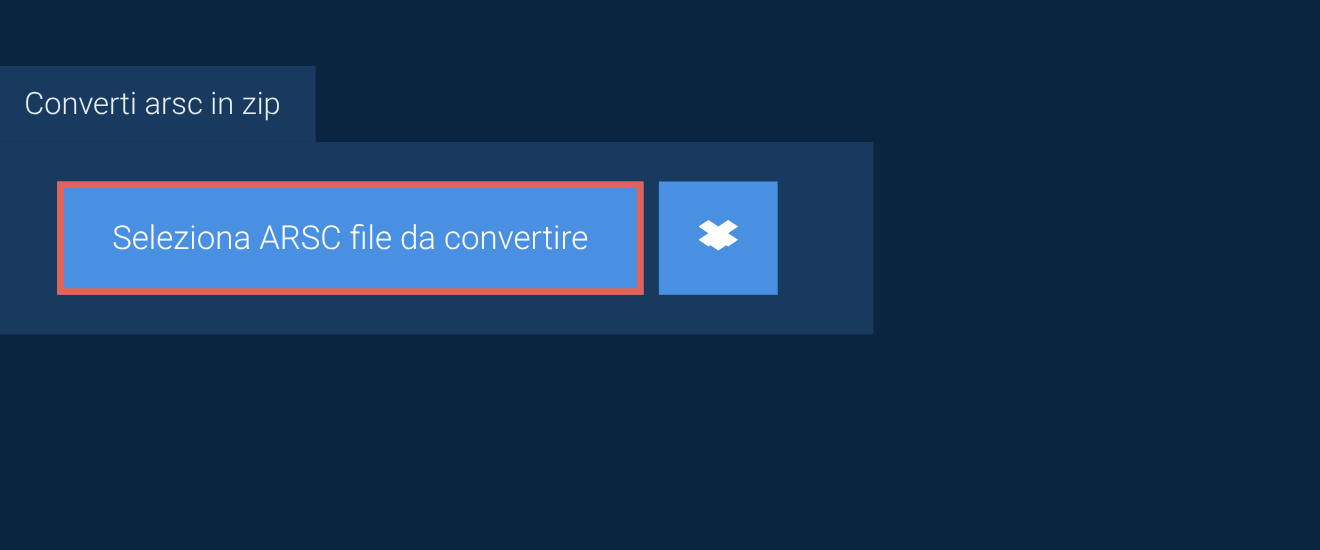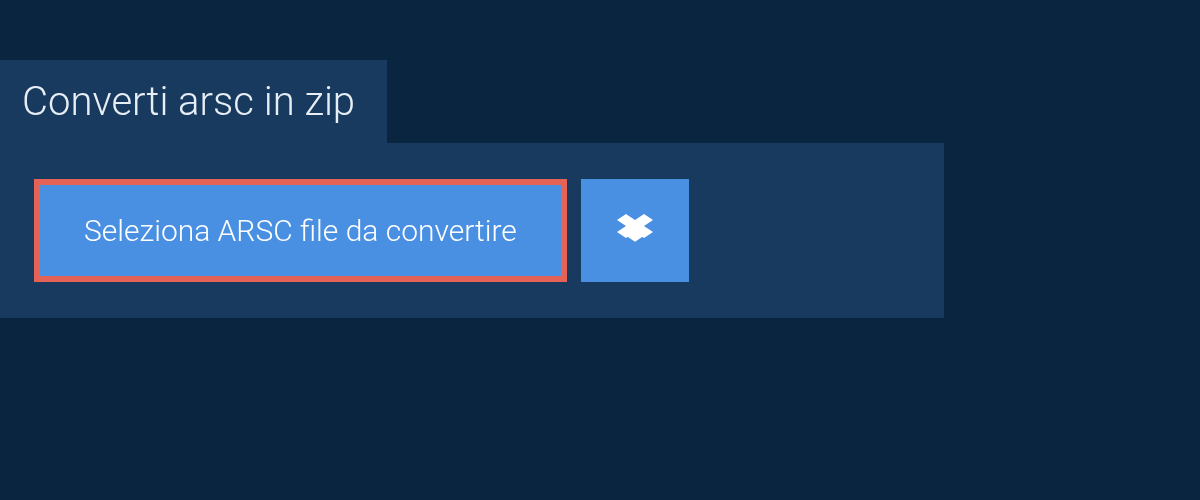--- a/index.html
+++ b/index.html
@@ -15,27 +15,27 @@
       overflow: hidden;
     }
     .tab-container {
       margin-top: 60px;
     }
     .tab {
       display: inline-block;
       background: #173a5e;
       color: #e8eef5;
       padding: 18px 32px 18px 22px;
-      font-size: 40px;
+      font-size: 28px;
       font-weight: 300;
     }
     .panel {
       background: #173a5e;
-      padding: 36px 34px;
-      width: 944px;
+      padding: 36px 52px;
+      width: 794px;
     }
     .button-row {
       display: flex;
       gap: 14px;
     }
     .select-button {
       background: #4a90e2;
       border: 6px solid #e56257;
       color: #ffffff;
       font-size: 30px;

